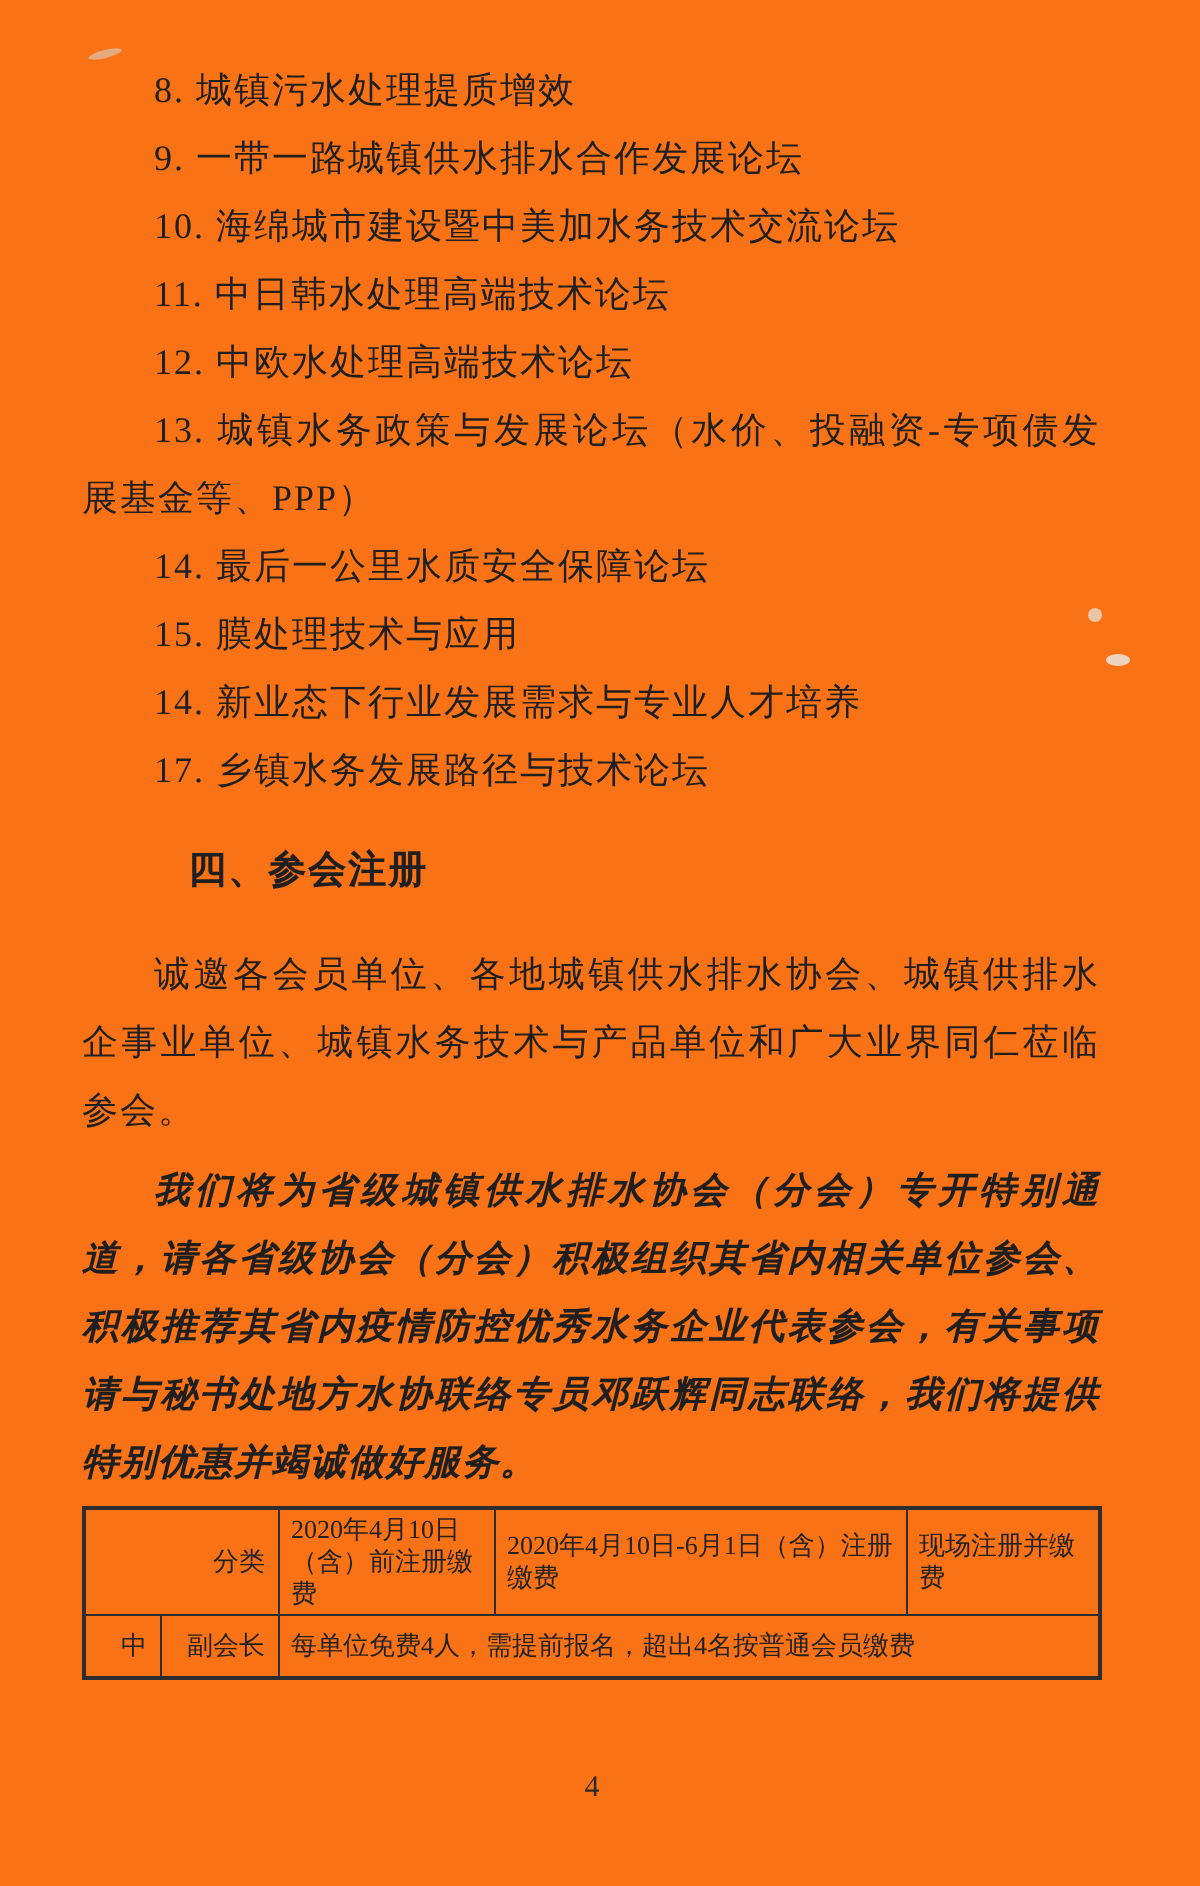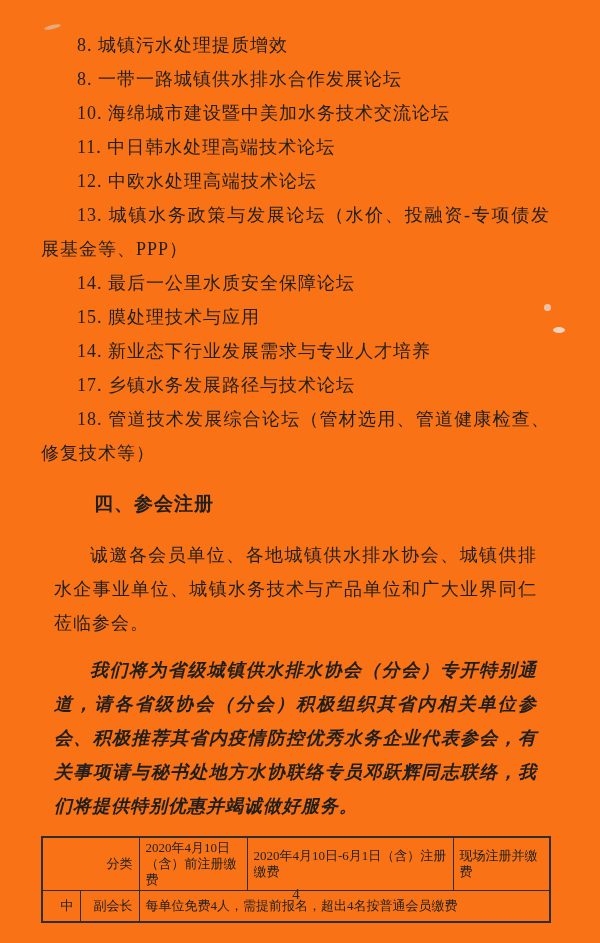--- a/index.html
+++ b/index.html
@@ -34,21 +34,21 @@
   .section-heading {
     margin: 17px;
     font-size: 19px;
     line-height: 34px;
     letter-spacing: 1px;
     text-indent: 1.9em;
     font-weight: bold;
     font-family: "Liberation Sans", "DejaVu Sans", sans-serif;
   }
   .para {
-    margin: 13px;
+    margin: 0;
     font-size: 18px;
     line-height: 34px;
     letter-spacing: 1px;
     text-align: justify;
     text-indent: 2em;
   }
   .para.bold {
     font-weight: bold;
     margin-top: 6px;
     font-style: italic;
@@ -108,30 +108,29 @@
 
   <div class="scan-artifact artifact-a"></div>
   <div class="scan-artifact artifact-b"></div>
   <div class="scan-artifact artifact-c"></div>
 
   <div class="content">
 
     <div>
 
     <p class="forum-item">8. 城镇污水处理提质增效</p>
-        <p class="forum-item">8. 一带一路城镇供水排水合作发展论坛</p>
+        <p class="forum-item">9. 一带一路城镇供水排水合作发展论坛</p>
         <p class="forum-item">10. 海绵城市建设暨中美加水务技术交流论坛</p>
         <p class="forum-item">11. 中日韩水处理高端技术论坛</p>
         <p class="forum-item">12. 中欧水处理高端技术论坛</p>
         <p class="forum-item">13. 城镇水务政策与发展论坛（水价、投融资-专项债发展基金等、PPP）</p>
         <p class="forum-item">14. 最后一公里水质安全保障论坛</p>
         <p class="forum-item">15. 膜处理技术与应用</p>
         <p class="forum-item">14. 新业态下行业发展需求与专业人才培养</p>
         <p class="forum-item">17. 乡镇水务发展路径与技术论坛</p>
-        <p class="forum-item">18. 管道技术发展综合论坛（管材选用、管道健康检查、修复技术等）</p>
       </div>
 
     <p class="section-heading">四、参会注册</p>
 
     <p class="para">诚邀各会员单位、各地城镇供水排水协会、城镇供排水企事业单位、城镇水务技术与产品单位和广大业界同仁莅临参会。</p>
 
     <p class="para bold">我们将为省级城镇供水排水协会（分会）专开特别通道，请各省级协会（分会）积极组织其省内相关单位参会、积极推荐其省内疫情防控优秀水务企业代表参会，有关事项请与秘书处地方水协联络专员邓跃辉同志联络，我们将提供特别优惠并竭诚做好服务。</p>
 
     <table class="reg-table">
       <colgroup>

